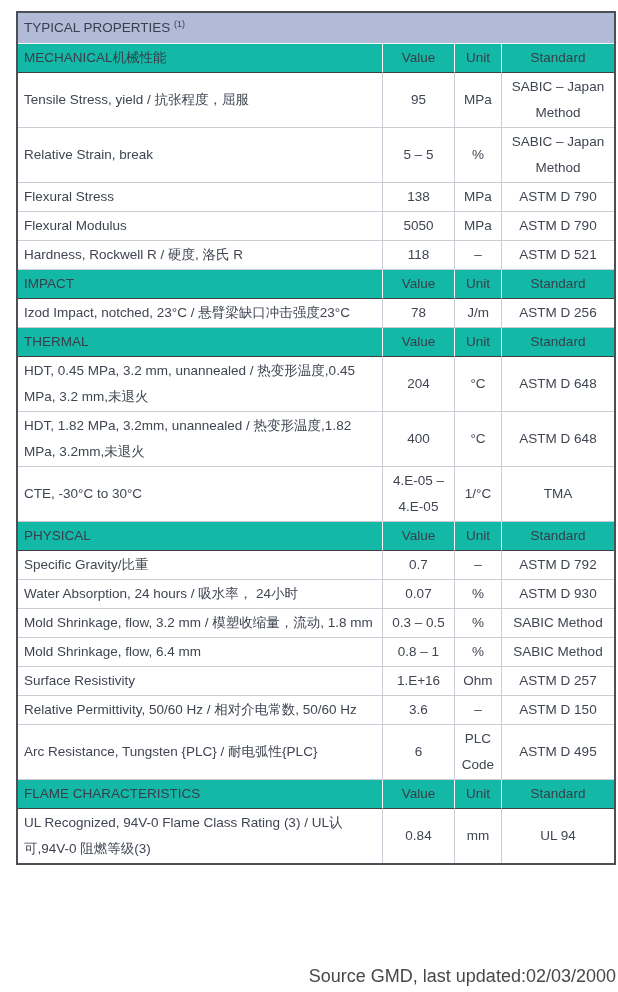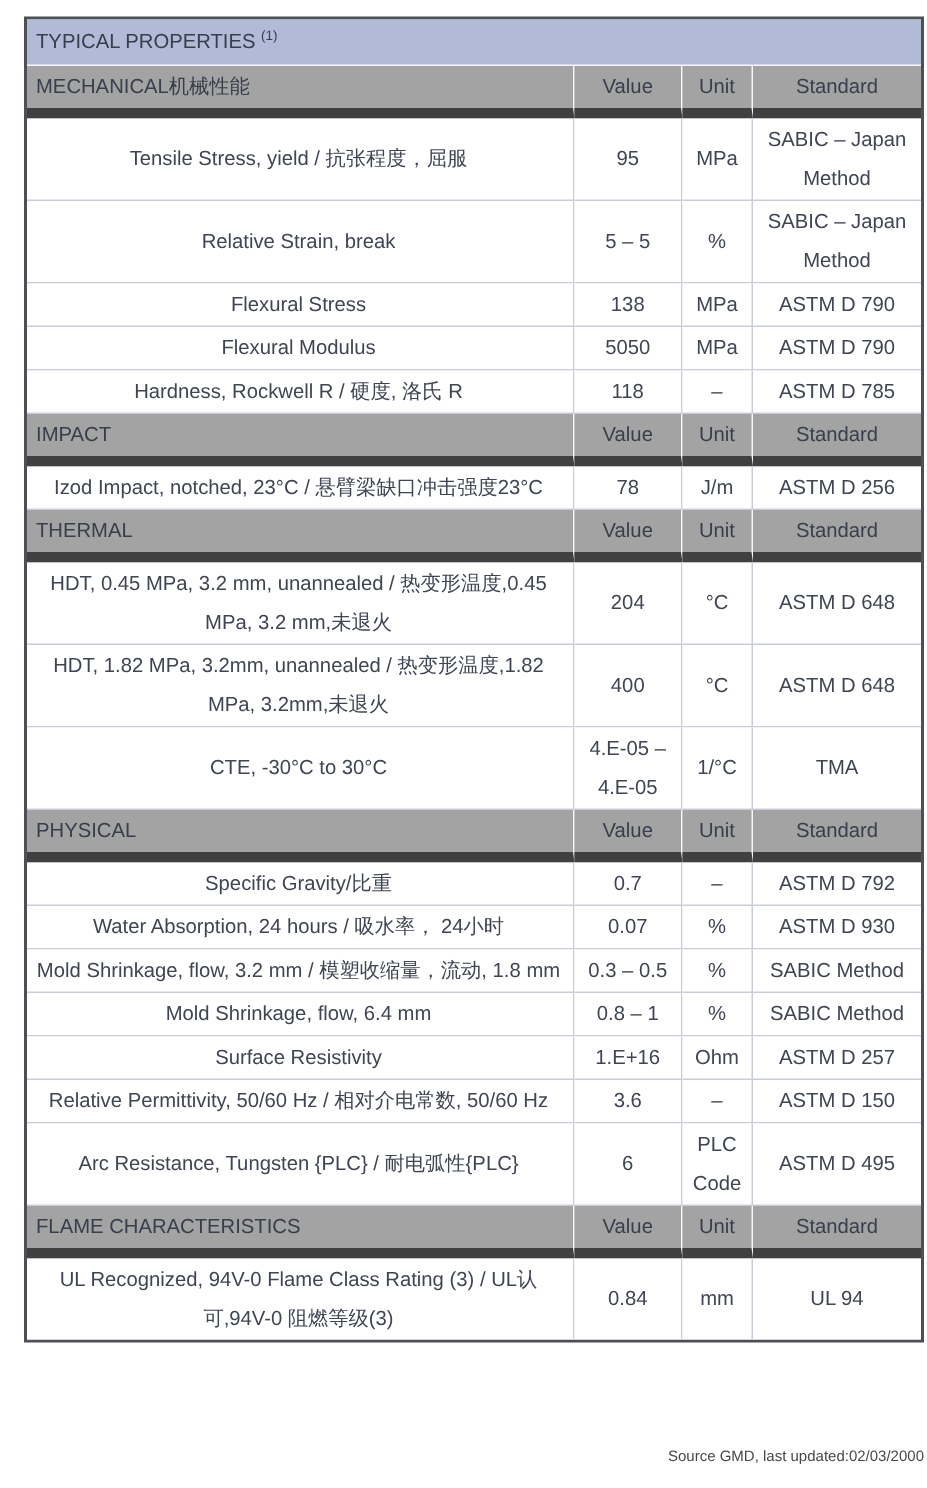--- a/index.html
+++ b/index.html
@@ -54,37 +54,37 @@
     padding-left: 6px;
   }
   tr.title-row sup {
     font-size: 9px;
     vertical-align: super;
     line-height: 0;
   }
 
   
   tr.band-row td {
-    background: #a3a3a3;
+    background: #14b8a6;
     color: #383e4b;
     height: 28px;
     border-right: 1px solid #f6f7fb;
-    border-bottom: 7px solid #404040;
+    border-bottom: 1px solid #404040;
   }
   tr.band-row td:last-child { border-right: none; }
 
   tr.data-row td { background: #ffffff; }
-  tr.data-row td.prop { padding-left: 6px; padding-right: 8px; text-align: center; }
+  tr.data-row td.prop { padding-left: 6px; padding-right: 8px; }
 
   .footer-note {
     position: absolute;
     left: 16px; top: 966px;
     width: 600px;
     text-align: right;
-    font-size: 10px;
+    font-size: 18px;
     color: #47484c;
   }
 </style>
 </head>
 <body>
 
 <div class="table-wrap">
   <table>
     <colgroup>
       <col class="c-prop">
@@ -124,21 +124,21 @@
         <tr class="data-row">
           <td class="prop">Flexural Modulus</td>
           <td class="center">5050</td>
           <td class="center">MPa</td>
           <td class="center">ASTM D 790</td>
         </tr>
         <tr class="data-row">
           <td class="prop">Hardness, Rockwell R / 硬度, 洛氏 R</td>
           <td class="center">118</td>
           <td class="center">–</td>
-          <td class="center">ASTM D 785</td>
+          <td class="center">ASTM D 521</td>
         </tr>
         <tr class="band-row">
           <td>IMPACT</td>
           <td class="center">Value</td>
           <td class="center">Unit</td>
           <td class="center">Standard</td>
         </tr>
         <tr class="data-row">
           <td class="prop">Izod Impact, notched, 23°C / 悬臂梁缺口冲击强度23°C</td>
           <td class="center">78</td>

